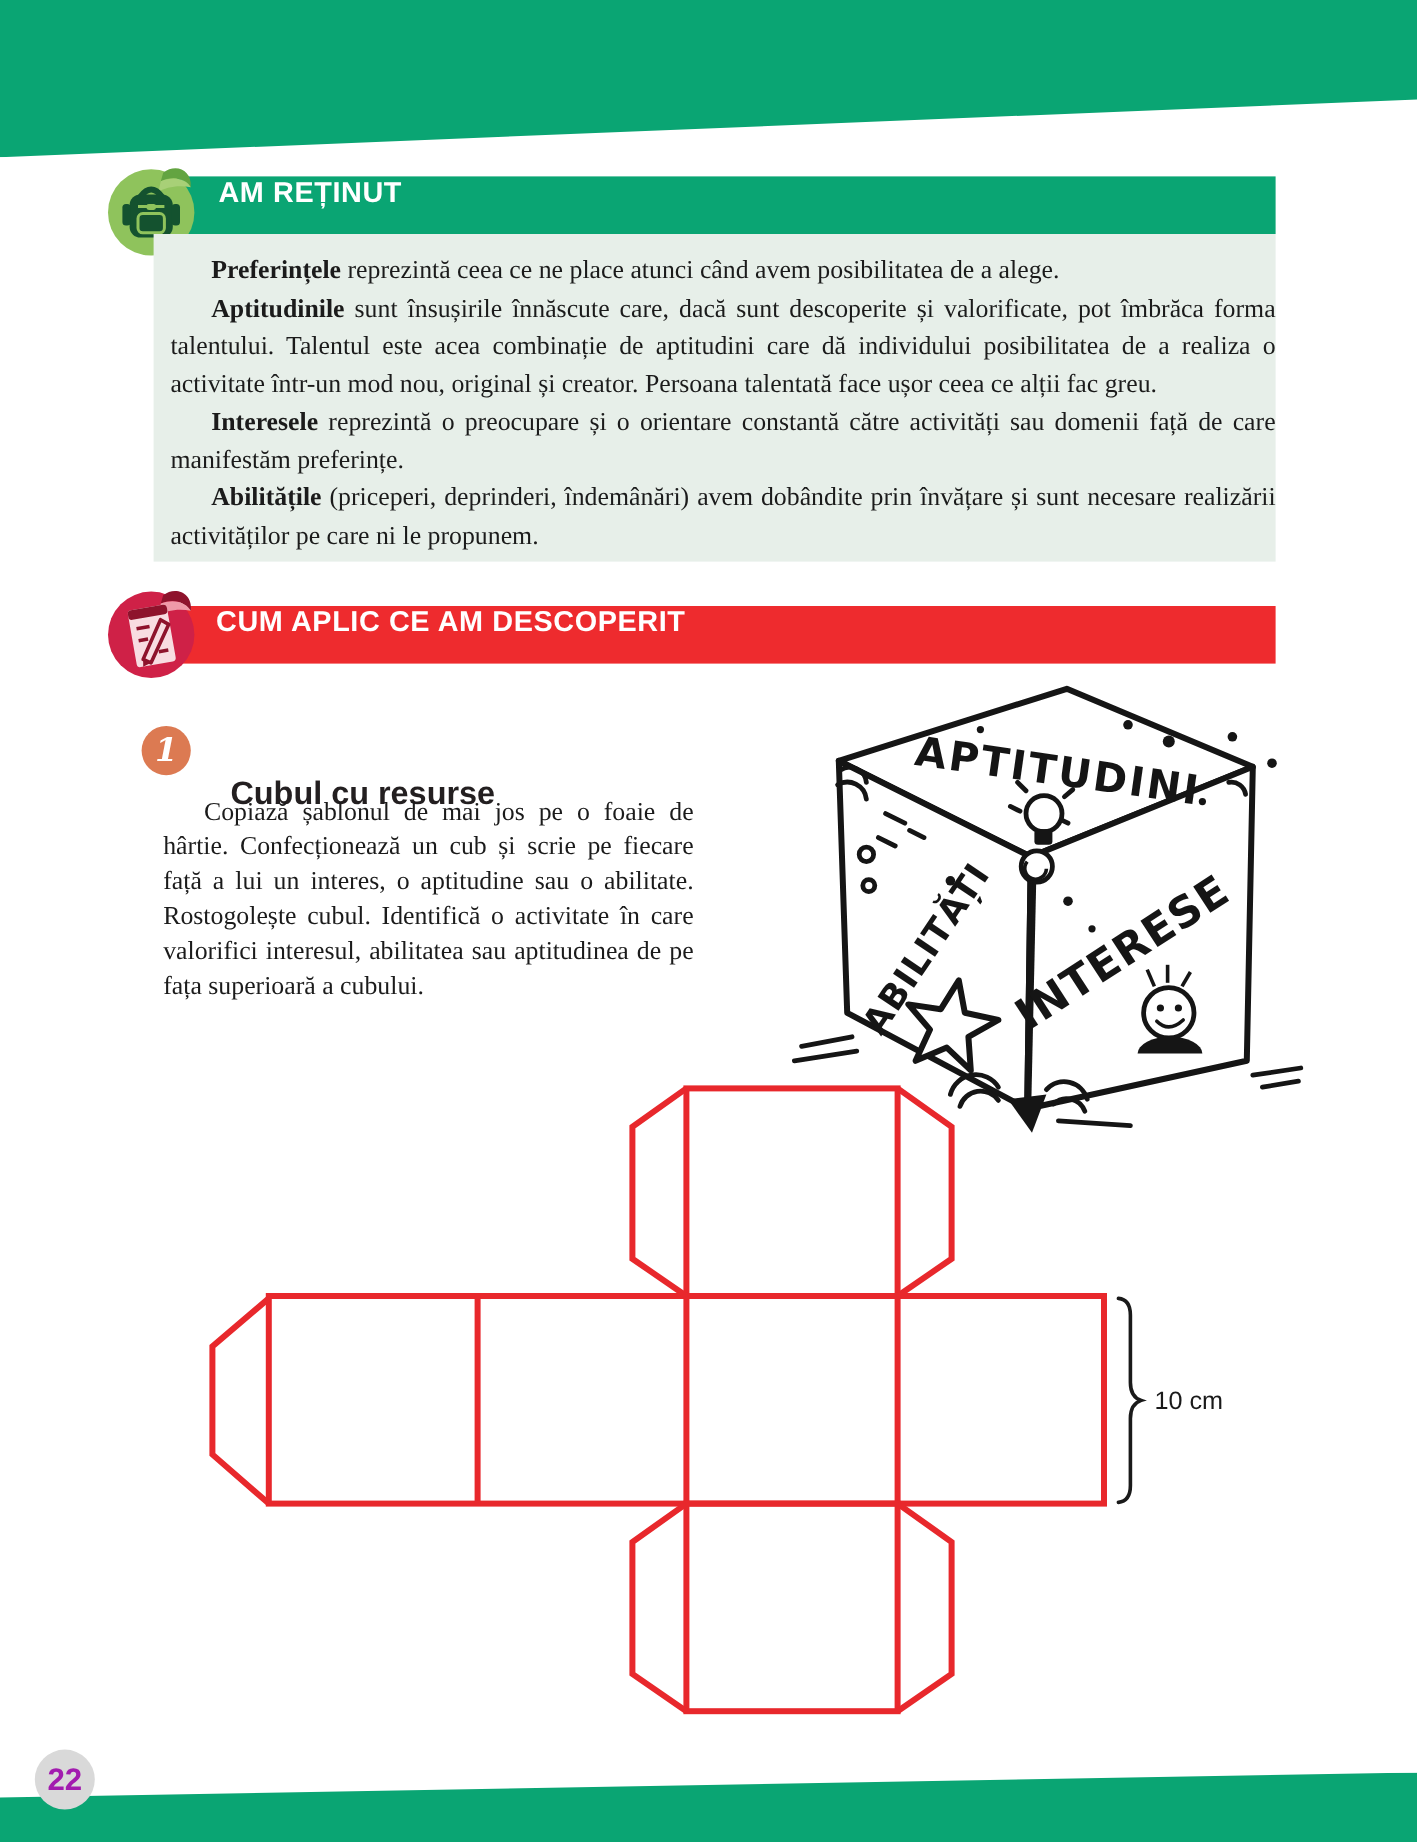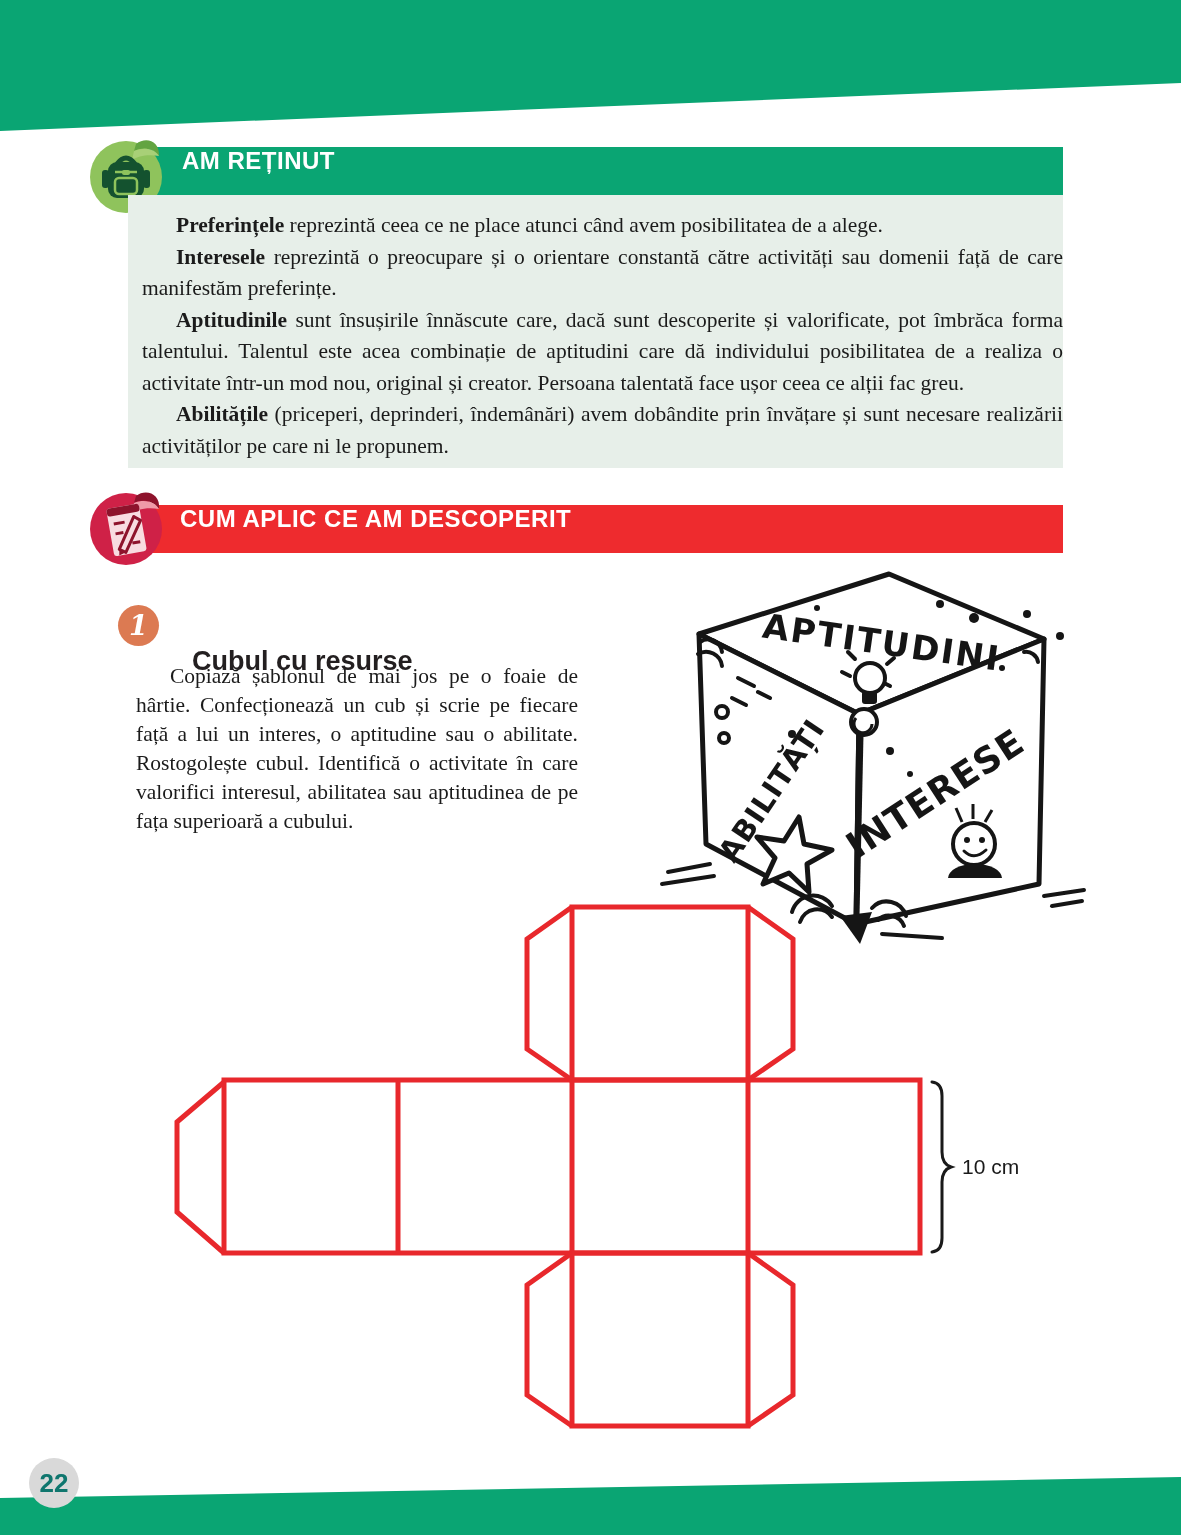--- a/index.html
+++ b/index.html
@@ -36,21 +36,21 @@
   .activity-title{position:absolute;left:172px;top:646px;font-family:"Liberation Sans",sans-serif;
               font-weight:bold;font-size:27px;color:#231f20;margin-left:20px;}
   .activity-text{position:absolute;left:120px;top:646px;width:442px;font-size:21.5px;
               line-height:29px;text-align:justify;text-indent:34px;margin:16px;}
 
   .cube-art{position:absolute;left:642px;top:556px;}
   .net-svg{position:absolute;left:150px;top:880px;}
 
   .page-number{position:absolute;left:29px;top:1458px;width:50px;height:50px;border-radius:50%;
               background:#d9d9d9;display:flex;align-items:center;justify-content:center;
-              font-family:"Liberation Sans",sans-serif;font-weight:bold;font-size:26px;color:#0f766e;z-index:5;}
+              font-family:"Liberation Sans",sans-serif;font-weight:bold;font-size:26px;color:#a21caf;z-index:5;}
 
   .cube-label{font-family:"DejaVu Sans",sans-serif;font-weight:bold;fill:#151515;}
   .dim-label{font-family:"Liberation Sans",sans-serif;font-size:21px;fill:#1a1a1a;}
 </style>
 </head>
 <body>
 
 <div class="page">
 
   <div class="top-band"></div>
@@ -66,22 +66,22 @@
     <rect x="22" y="28" width="36" height="36" rx="9" fill="#14522f"></rect>
     <rect x="16" y="36" width="7" height="18" rx="3" fill="#14522f"></rect>
     <rect x="57" y="36" width="7" height="18" rx="3" fill="#14522f"></rect>
     <rect x="29" y="44" width="22" height="16" rx="4" fill="none" stroke="#8fc35c" stroke-width="2.5"></rect>
     <line x1="29" y1="38" x2="51" y2="38" stroke="#8fc35c" stroke-width="2.5"></line>
     <rect x="36" y="36" width="8" height="5" rx="2" fill="#8fc35c"></rect>
   </svg>
 
   <div class="note-block">
     <p><b>Preferințele</b><span> reprezintă ceea ce ne place atunci când avem posibilitatea de a alege.</span></p>
+    <p><b>Aptitudinile</b><span> sunt însușirile înnăscute care, dacă sunt descoperite și valorificate, pot îmbrăca forma talentului. Talentul este acea combinație de aptitudini care dă individului posibilitatea de a realiza o activitate într-un mod nou, original și creator. Persoana talentată face ușor ceea ce alții fac greu.</span></p>
     <p><b>Interesele</b><span> reprezintă o preocupare și o orientare constantă către activități sau domenii față de care manifestăm preferințe.</span></p>
-    <p><b>Aptitudinile</b><span> sunt însușirile înnăscute care, dacă sunt descoperite și valorificate, pot îmbrăca forma talentului. Talentul este acea combinație de aptitudini care dă individului posibilitatea de a realiza o activitate într-un mod nou, original și creator. Persoana talentată face ușor ceea ce alții fac greu.</span></p>
     <p><b>Abilitățile</b><span> (priceperi, deprinderi, îndemânări) avem dobândite prin învățare și sunt necesare realizării activităților pe care ni le propunem.</span></p>
   </div>
 
   <div class="bar red">
     <span>CUM APLIC CE AM DESCOPERIT</span>
   </div>
   <svg class="sticker s-red" viewBox="0 0 82 82">
     <circle cx="40" cy="43" r="36" fill="#cf2147"></circle>
     <path d="M50,10 C60,2 75,8 73,23 C66,14 56,13 48,17 Z" fill="#8e132c"></path>
     <path d="M48,17 C60,12 70,17 73,23 C62,21 52,23 46,27 Z" fill="#ef9aa8"></path>

